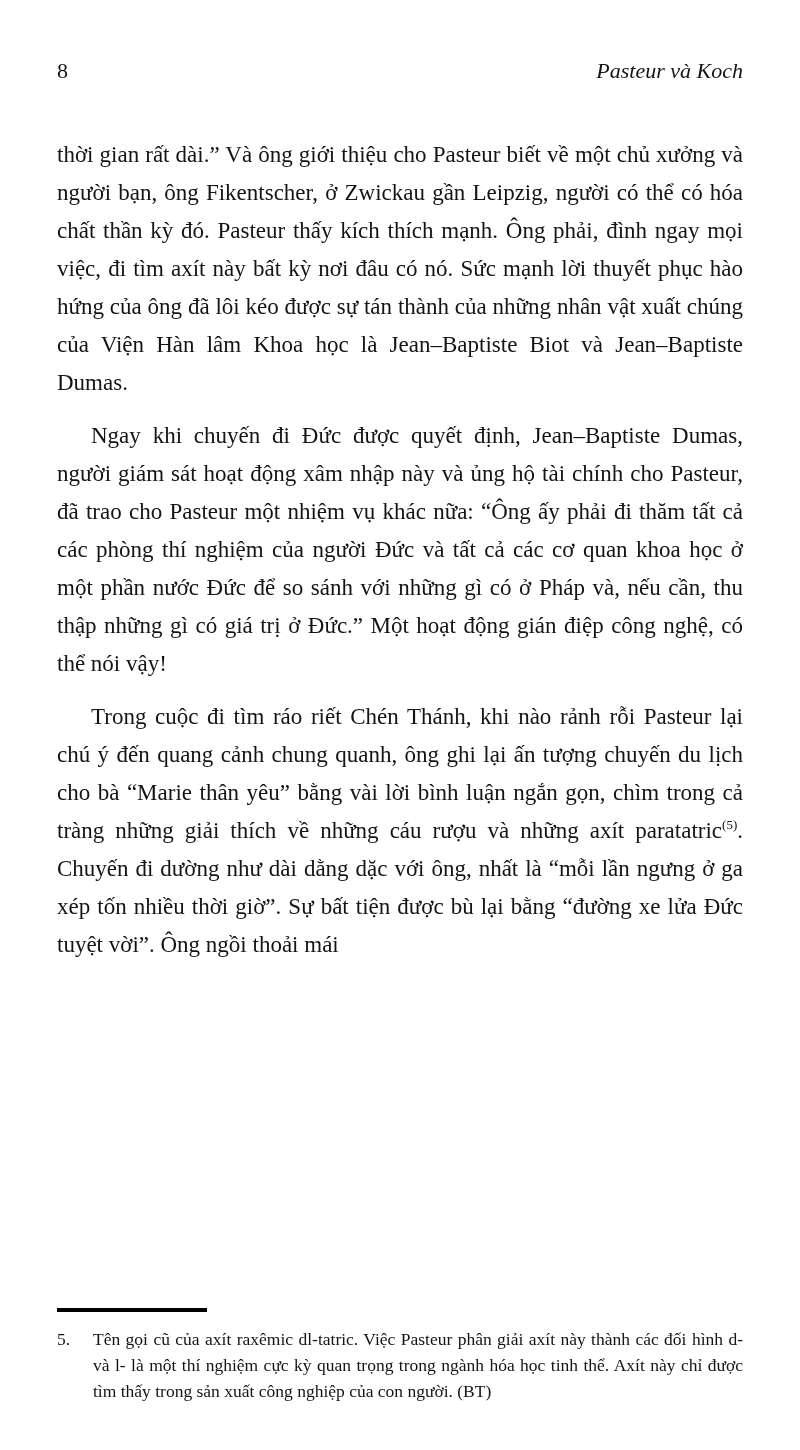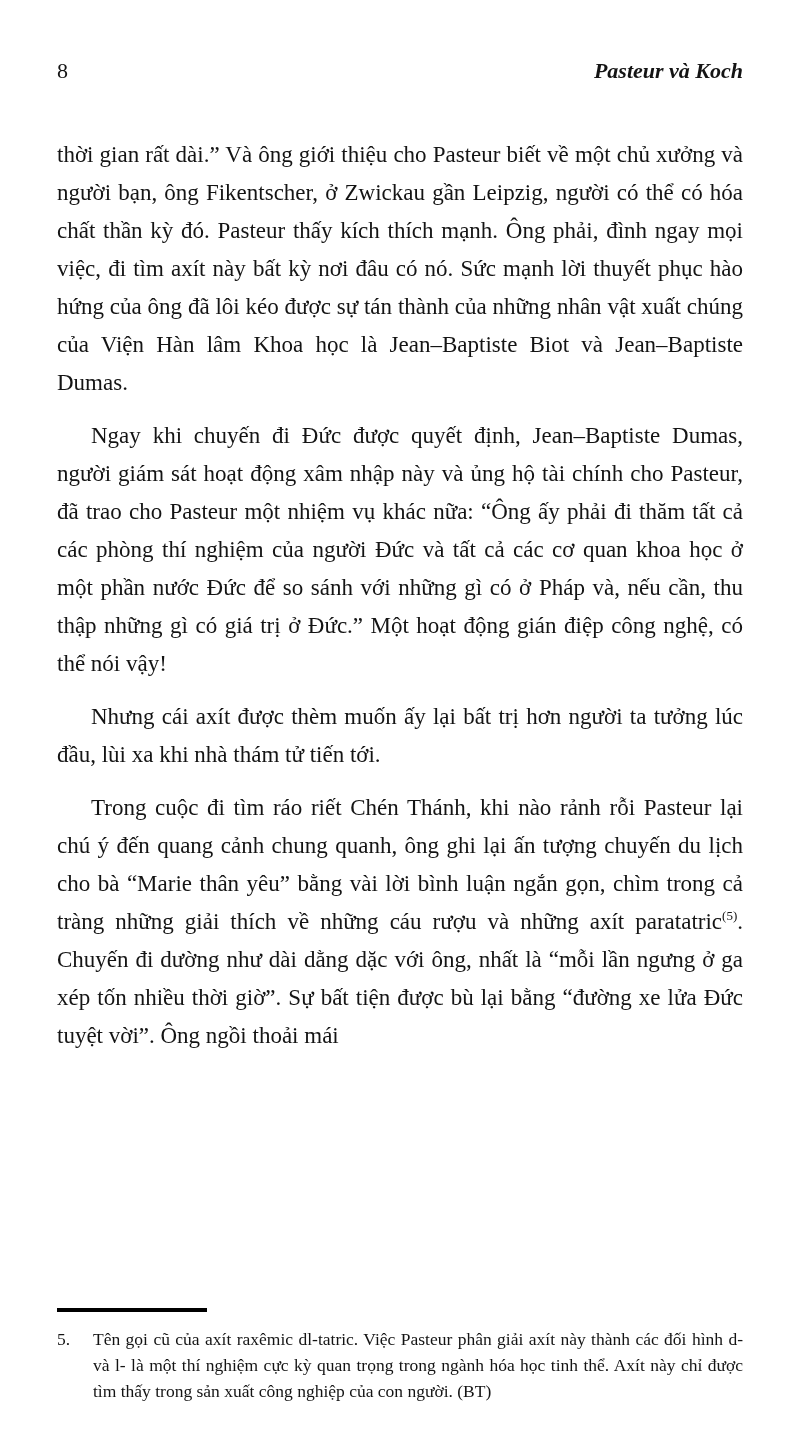--- a/index.html
+++ b/index.html
@@ -26,21 +26,21 @@
     align-items: baseline;
     font-size: 22px;
     margin-bottom: 52px;
   }
   .page-number {
     font-style: normal;
     letter-spacing: 0.5px;
   }
   .running-title {
     font-style: italic;
-    font-weight: 700;
+    font-weight: 400;
   }
   .body-text {
     font-size: 23px;
     line-height: 38px;
     text-align: justify;
     text-justify: inter-word;
   }
   .para {
     margin: 0 0 15px 0;
     text-indent: 34px;
@@ -85,21 +85,20 @@
 <div class="page">
 
   <header class="page-header">
     <span class="page-number">8</span>
     <span class="running-title">Pasteur và Koch</span>
   </header>
 
   <main class="body-text">
     <p class="para no-indent">thời gian rất dài.” Và ông giới thiệu cho Pasteur biết về một chủ xưởng và người bạn, ông Fikentscher, ở Zwickau gần Leipzig, người có thể có hóa chất thần kỳ đó. Pasteur thấy kích thích mạnh. Ông phải, đình ngay mọi việc, đi tìm axít này bất kỳ nơi đâu có nó. Sức mạnh lời thuyết phục hào hứng của ông đã lôi kéo được sự tán thành của những nhân vật xuất chúng của Viện Hàn lâm Khoa học là Jean–Baptiste Biot và Jean–Baptiste Dumas.</p>
     <p class="para">Ngay khi chuyến đi Đức được quyết định, Jean–Baptiste Dumas, người giám sát hoạt động xâm nhập này và ủng hộ tài chính cho Pasteur, đã trao cho Pasteur một nhiệm vụ khác nữa: “Ông ấy phải đi thăm tất cả các phòng thí nghiệm của người Đức và tất cả các cơ quan khoa học ở một phần nước Đức để so sánh với những gì có ở Pháp và, nếu cần, thu thập những gì có giá trị ở Đức.” Một hoạt động gián điệp công nghệ, có thể nói vậy!</p>
-    <p class="para">Nhưng cái axít được thèm muốn ấy lại bất trị hơn người ta tưởng lúc đầu, lùi xa khi nhà thám tử tiến tới.</p>
     <p class="para"><span>Trong cuộc đi tìm ráo riết Chén Thánh, khi nào rảnh rỗi Pasteur lại chú ý đến quang cảnh chung quanh, ông ghi lại ấn tượng chuyến du lịch cho bà “Marie thân yêu” bằng vài lời bình luận ngắn gọn, chìm trong cả tràng những giải thích về những cáu rượu và những axít paratatric</span><sup class="fn-ref">(5)</sup><span>. Chuyến đi dường như dài dằng dặc với ông, nhất là “mỗi lần ngưng ở ga xép tốn nhiều thời giờ”. Sự bất tiện được bù lại bằng “đường xe lửa Đức tuyệt vời”. Ông ngồi thoải mái</span></p>
   </main>
 
   <footer class="footnote-area">
     <div class="footnote-rule"></div>
     <div class="footnote">
       <span class="fn-marker">5.</span>
       <span class="fn-text">Tên gọi cũ của axít raxêmic dl-tatric. Việc Pasteur phân giải axít này thành các đối hình d- và l- là một thí nghiệm cực kỳ quan trọng trong ngành hóa học tinh thể. Axít này chỉ được tìm thấy trong sản xuất công nghiệp của con người. (BT)</span>
     </div>
   </footer>

